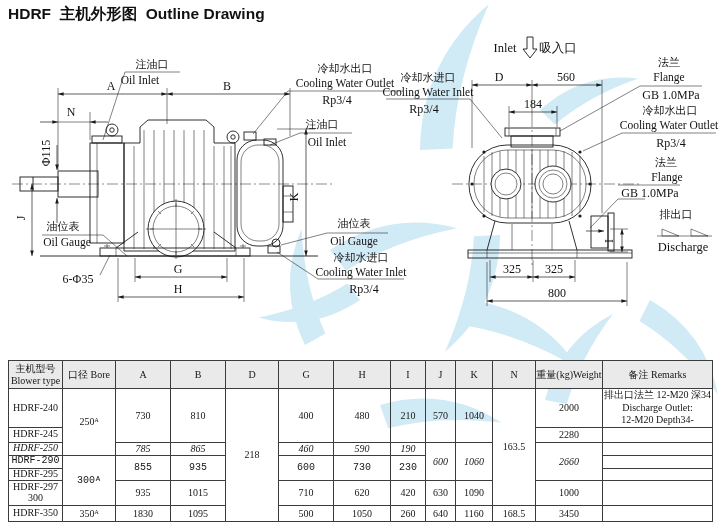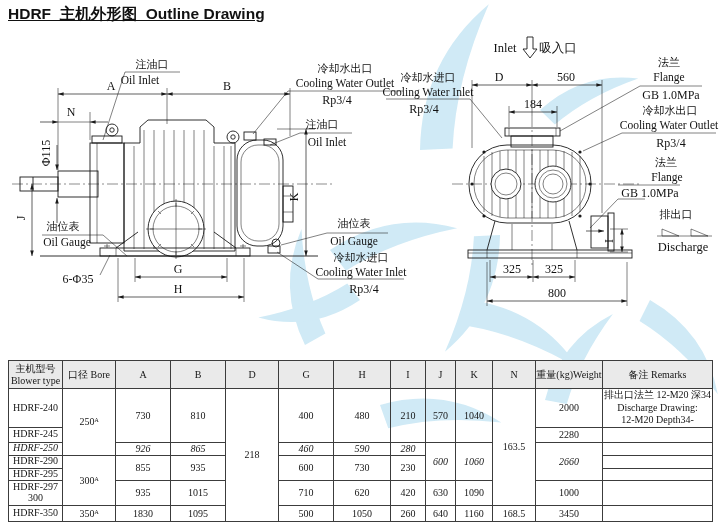--- a/index.html
+++ b/index.html
@@ -1,19 +1,19 @@
 <!DOCTYPE html>
 <html><head>
 <meta charset="utf-8">
 <style>
   html,body{margin:0;padding:0;}
   body{width:720px;height:523px;position:relative;background:#ffffff;overflow:hidden;
        font-family:"Liberation Serif",serif;color:#1a1a1a;}
   #title{position:absolute;left:8px;top:4px;z-index:3;white-space:pre;
-         font-family:"Liberation Sans",sans-serif;font-weight:bold;font-size:15.5px;color:#111;text-decoration:underline;}
+         font-family:"Liberation Sans",sans-serif;font-weight:bold;font-size:15.5px;color:#111;}
   #wm{position:absolute;left:0;top:0;z-index:0;}
   #drawing{position:absolute;left:0;top:0;z-index:1;}
   
   .ln{stroke:#1a1a1a;stroke-width:0.9;fill:none;}
   .lnt{stroke:#1a1a1a;stroke-width:0.55;fill:none;}
   .cl{stroke:#1a1a1a;stroke-width:0.5;fill:none;stroke-dasharray:11 3 2 3;}
   .dim{stroke:#1a1a1a;stroke-width:0.7;fill:none;}
   .ext{stroke:#1a1a1a;stroke-width:0.55;fill:none;}
   .wh{fill:#ffffff;stroke:#1a1a1a;stroke-width:0.9;}
   .dot{fill:#1a1a1a;stroke:none;}
@@ -22,21 +22,21 @@
   .tz{font-family:"Liberation Sans",sans-serif;font-size:11px;}
   .td{font-family:"Liberation Serif",serif;font-size:12px;}
   .sw{fill:#a9d9ee;stroke:none;}
   
   #spec{position:absolute;left:8px;top:360px;width:704px;z-index:1;
         border-collapse:collapse;table-layout:fixed;font-size:10px;color:#151515;}
   #spec td,#spec th{border:1px solid #3c3c3c;text-align:center;vertical-align:middle;
         padding:0;font-weight:normal;overflow:hidden;}
   #spec thead th{background:#eaeaea;font-size:10px;line-height:1.15;}
   tr.hr{height:28px;} tr.r1{height:34px;} tr.r2{height:15px;} tr.r3{height:13px;font-style:italic;}
-  tr.r4{height:13px;} tr.r5{height:12px;} tr.r6{height:25px;} tr.r7{height:16px;}
+  tr.r4{height:13px;font-family:Liberation Mono, monospace;} tr.r5{height:12px;} tr.r6{height:25px;} tr.r7{height:16px;}
   .model{white-space:pre-line;line-height:1.05;}
   .rk{display:block;font-size:10px;line-height:1.25;}
   .hline{display:block;}
 </style>
 </head>
 <body>
 
 <svg id="wm" width="720" height="523" viewBox="0 0 720 523">
   <g opacity="0.55">
     <path class="sw" transform="translate(330,250) rotate(20)" d="M0 0 Q42 -58 112 -64 Q56 -30 22 14 Z"></path>
@@ -388,36 +388,36 @@
       <td rowspan="7">218</td>
       <td rowspan="2">400</td>
       <td rowspan="2">480</td>
       <td rowspan="2">210</td>
       <td rowspan="2">570</td>
       <td rowspan="2">1040</td>
       <td rowspan="6">163.5</td>
       <td>2000</td>
       <td>
         <span class="rk">排出口法兰 12-M20 深34</span>
-        <span class="rk">Discharge Drawing:</span>
+        <span class="rk">Discharge Outlet:</span>
         <span class="rk">12-M20 Depth34-</span>
       </td>
     </tr>
     <tr class="r2">
       <td class="model">HDRF-245</td>
       <td>2280</td>
       <td></td>
     </tr>
     <tr class="r3">
       <td class="model">HDRF-250</td>
-      <td>926</td>
+      <td>785</td>
       <td>865</td>
       <td>460</td>
       <td>590</td>
-      <td>280</td>
+      <td>190</td>
       <td rowspan="3">600</td>
       <td rowspan="3">1060</td>
       <td rowspan="3">2660</td>
       <td></td>
     </tr>
     <tr class="r4">
       <td class="model">HDRF-290</td>
       <td rowspan="3">300ᴬ</td>
       <td rowspan="2">855</td>
       <td rowspan="2">935</td>

